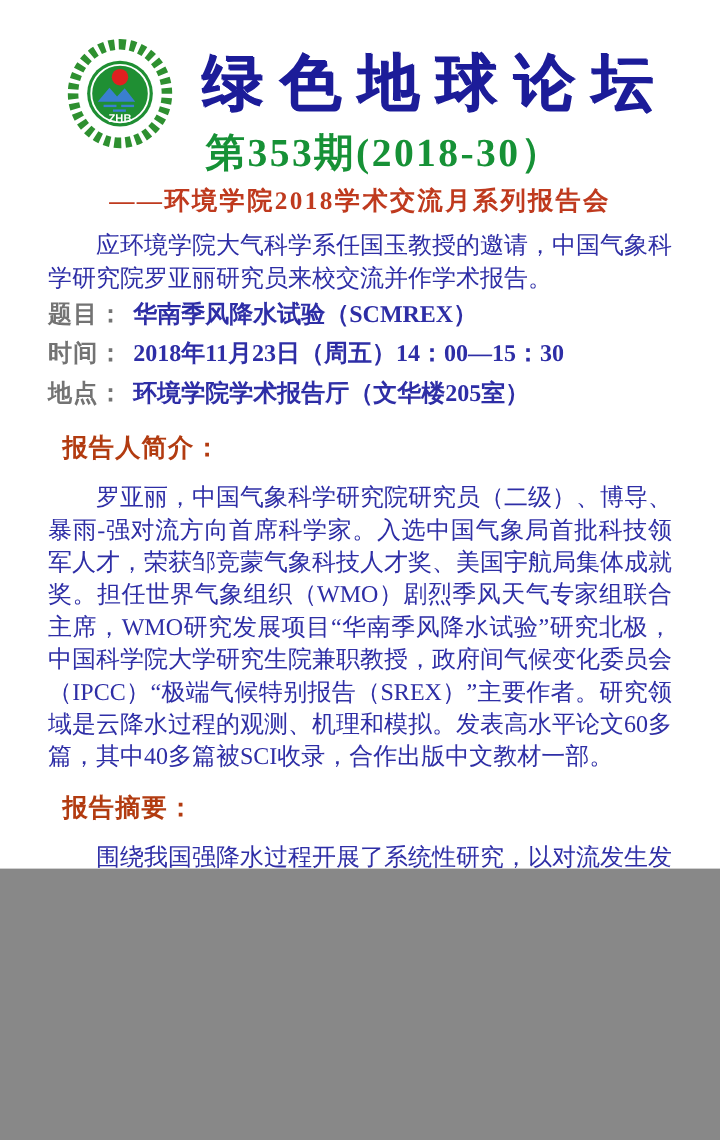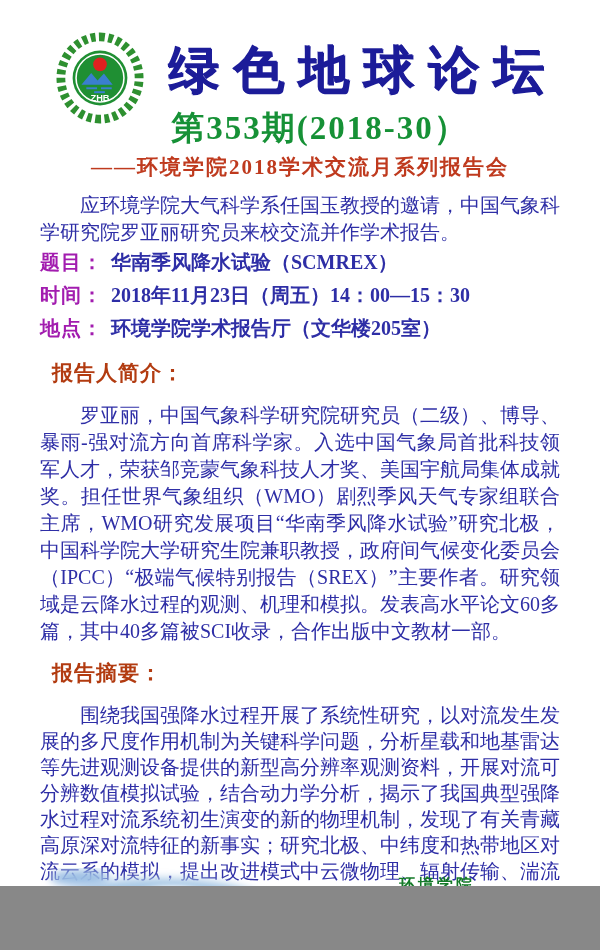--- a/index.html
+++ b/index.html
@@ -1,18 +1,18 @@
 <!DOCTYPE html>
 <html><head>
 <meta charset="utf-8">
 <style>
   html,body{margin:0;padding:0;background:#888;}
   .page{
     position:relative;
-    width:600px;height:886px;
+    width:600px;height:724px;
     background:#ffffff;
     margin:0 auto;
     overflow:hidden;
     font-family:"Liberation Serif","DejaVu Serif",serif;
   }
 
   
   .logo{position:absolute;left:56px;top:28px;width:88px;height:100px;}
   .main-title{
     position:absolute;left:138px;top:34px;width:450px;
@@ -55,21 +55,21 @@
     line-height:27px;
   }
   .para.abstract{line-height:26px;}
   .info-row{
     display:flex;
     line-height:33px;
     align-items:baseline;
   }
   .info-label{
     flex:0 0 auto;
-    color:#a21caf;
+    color:#737373;
     font-weight:bold;
     letter-spacing:1px;
     margin-right:8px;
     white-space:nowrap;
   }
   .info-value{
     color:#2e2ea6;
     font-weight:bold;
     white-space:nowrap;
   }

